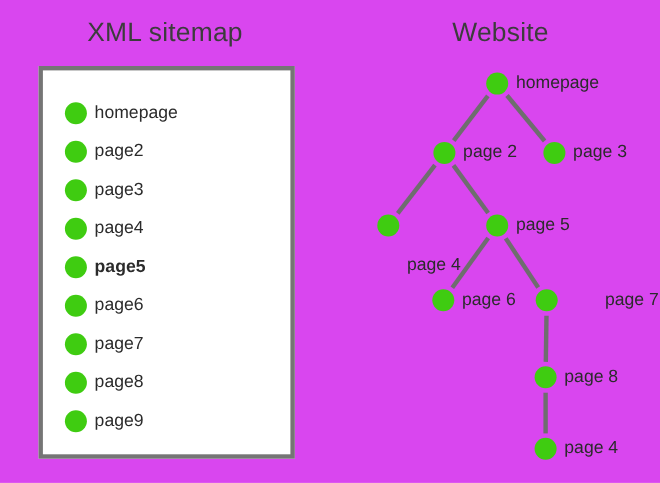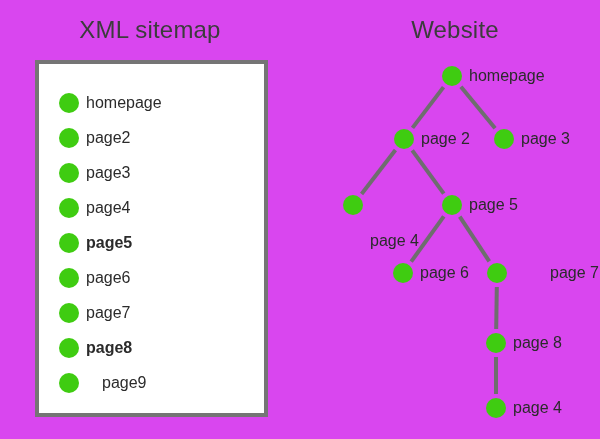--- a/index.html
+++ b/index.html
@@ -117,25 +117,25 @@
       <div class="list-item">
         <span class="dot" style="top: 268px; background: rgb(63, 204, 17);"></span>
         <span class="node-label" style="top: 272px; color: rgb(43, 43, 43);">page6</span>
       </div>
       <div class="list-item">
         <span class="dot" style="top: 303px; background: rgb(63, 204, 17);"></span>
         <span class="node-label" style="top: 307px; color: rgb(43, 43, 43);">page7</span>
       </div>
       <div class="list-item">
         <span class="dot" style="top: 338px; background: rgb(63, 204, 17);"></span>
-        <span class="node-label" style="top: 342px; color: rgb(43, 43, 43); font-weight: bold;">page8</span>
+        <span class="node-label" style="top: 342px; color: rgb(43, 43, 43);">page8</span>
       </div>
       <div class="list-item">
         <span class="dot" style="top: 373px; background: rgb(63, 204, 17);"></span>
-        <span class="node-label" style="top: 377px; color: rgb(43, 43, 43); margin-left: 16px;">page9</span>
+        <span class="node-label" style="top: 377px; color: rgb(43, 43, 43);">page9</span>
       </div>
     </div>
 
   <div class="panel-title" id="title-website">Website</div>
 
   <svg id="edges" viewBox="0 0 600 439" width="600" height="439">
       <line x1="443.51539498632" y1="87.13604408045498" x2="412.48460501368" y2="127.86395591954502" stroke="#6e6e6e"></line>
       <line x1="460.9119105111356" y1="86.79712235002968" x2="495.0880894888644" y2="128.2028776499703" stroke="#6e6e6e"></line>
       <line x1="395.43973498493926" y1="150.07799001949033" x2="361.56026501506074" y2="193.92200998050967" stroke="#6e6e6e"></line>
       <line x1="412.23440376745066" y1="150.32230518024465" x2="443.76559623254934" y2="193.67769481975535" stroke="#6e6e6e"></line>

